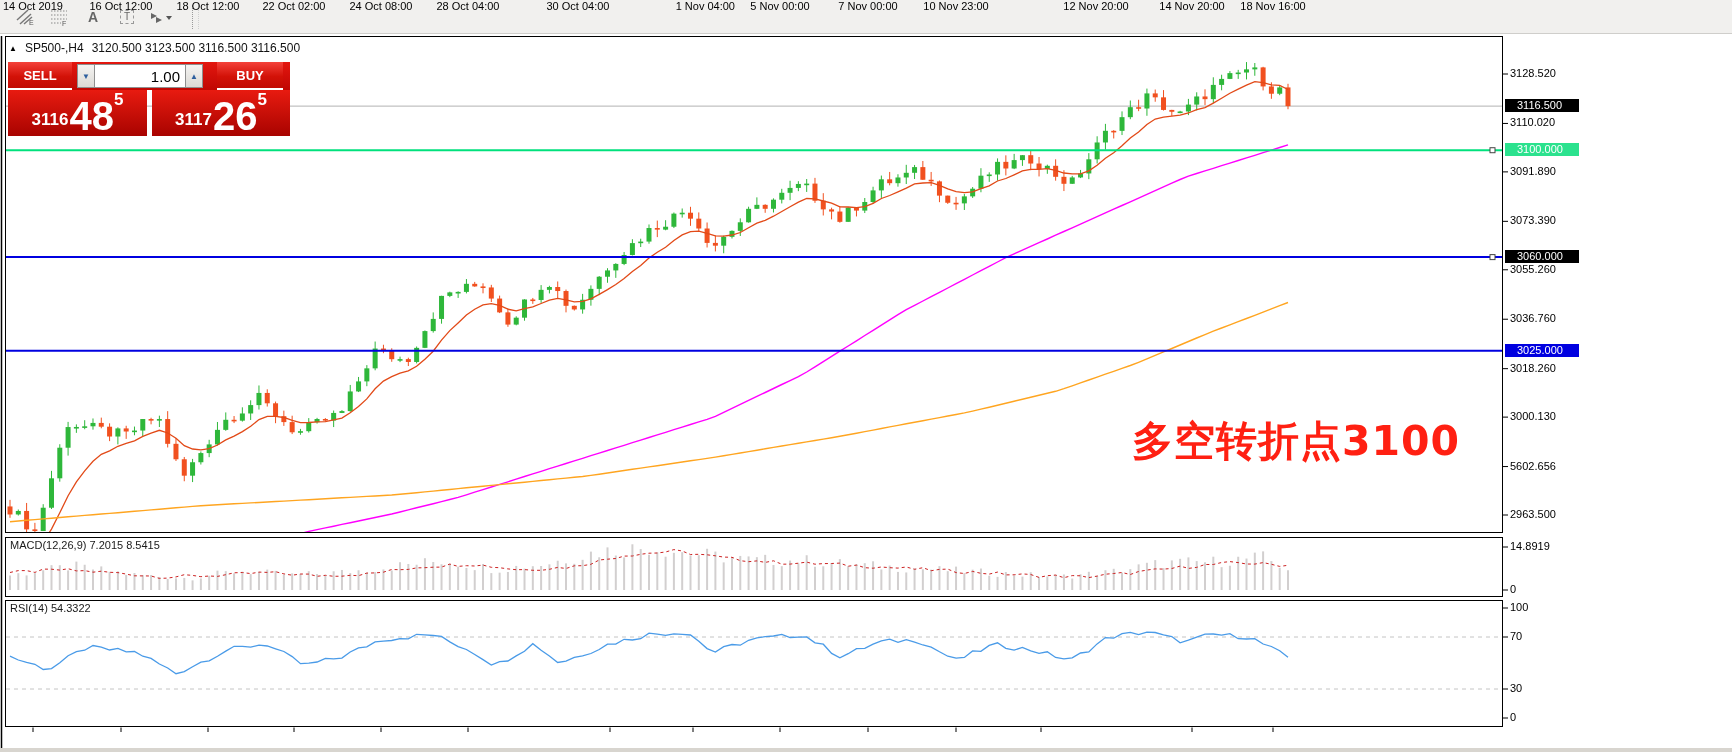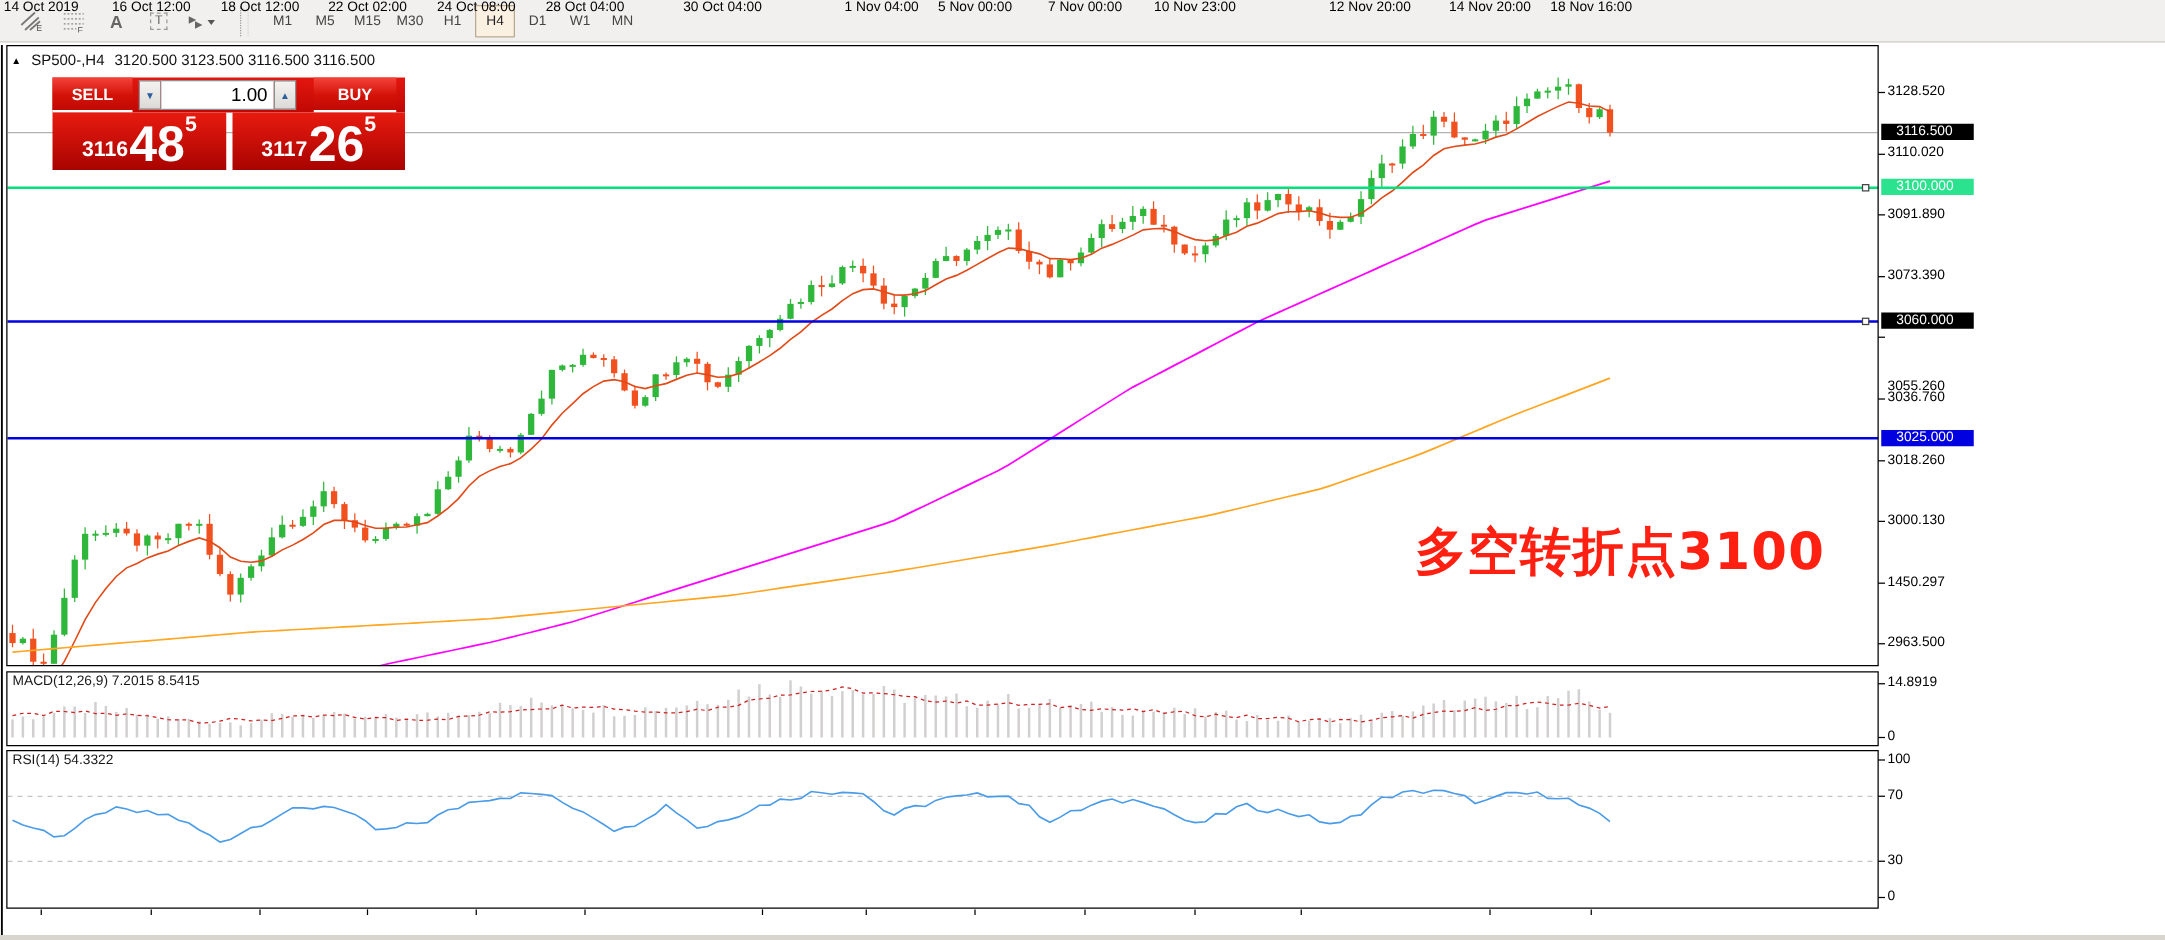--- a/index.html
+++ b/index.html
@@ -20,21 +20,21 @@
   
   #overlay{position:absolute;left:0;top:0;width:1732px;height:752px;pointer-events:none;}
   #chart-svg{position:absolute;left:0;top:0;}
   .ax{position:absolute;font-size:11px;color:#000;white-space:nowrap;}
   .badge{position:absolute;font-size:11px;line-height:13px;height:13px;width:62px;padding-left:12px;color:#fff;white-space:nowrap;}
   .tlabel{position:absolute;font-size:11px;color:#000;white-space:nowrap;top:733px;}
   
   #chart-title{position:absolute;left:9px;top:41px;font-size:12px;color:#111;display:flex;gap:8px;align-items:center;}
   #chart-title .tri{font-size:8px;color:#000;}
   
-  #trade-panel{position:absolute;left:8px;top:62px;width:282px;margin-left:34px;}
+  #trade-panel{position:absolute;left:8px;top:62px;width:282px;}
   .tp-row1{height:28px;background:linear-gradient(180deg,#e3170f,#c00703);display:flex;align-items:center;}
   .tp-btn{height:28px;border:none;color:#fff;font-weight:bold;font-size:13px;cursor:pointer;
           background:linear-gradient(180deg,#f4423a 0%,#d31208 55%,#c10a03 100%);
           border-bottom:2px solid #fff;box-sizing:border-box;font-family:"Liberation Sans",sans-serif;}
   #sell-btn{width:64px;}  #buy-btn{width:66px;margin-left:14px;}
   .spin{width:18px;height:24px;background:linear-gradient(#f4f3f1,#dcdad6);border:1px solid #8f8f8f;
         color:#2d5f9e;font-size:8px;padding:0;cursor:pointer;box-sizing:border-box;}
   #vol-input{width:90px;height:24px;border:1px solid #8f8f8f;border-left:none;border-right:none;
              text-align:right;font-size:15px;padding:0 5px;box-sizing:border-box;font-family:"Liberation Sans",sans-serif;}
   .tp-row2{display:flex;gap:5px;}
@@ -84,31 +84,20 @@
       </div>
       <div class="toolbtn">
         <svg width="26" height="16">
           <path d="M3 4 L9 7 L3 10 Z" fill="#666"></path>
           <path d="M8 8 L14 11 L8 14 Z" fill="#666"></path>
           <path d="M18 7 L24 7 L21 11 Z" fill="#555"></path>
         </svg>
       </div>
     </div>
   <div class="grip"></div>
-  <div id="tf-group" style="display:flex;">
-      <div class="tfbtn">M1</div>
-      <div class="tfbtn">M5</div>
-      <div class="tfbtn">M15</div>
-      <div class="tfbtn">M30</div>
-      <div class="tfbtn">H1</div>
-      <div class="tfbtn active">H4</div>
-      <div class="tfbtn">D1</div>
-      <div class="tfbtn">W1</div>
-      <div class="tfbtn">MN</div>
-    </div>
 </div>
 
 <svg id="chart-svg" width="1732" height="752">
     <defs>
       <clipPath id="mainclip">
         <rect x="6" y="37" width="1496" height="495"></rect>
       </clipPath>
       <clipPath id="rsiclip">
         <rect x="6" y="601" width="1496" height="125"></rect>
       </clipPath>
@@ -668,25 +657,25 @@
   <div id="annotation">多空转折点3100</div>
 
   <div class="indlabel" style="left:10px;top:539px;">MACD(12,26,9) 7.2015 8.5415</div>
   <div class="indlabel" style="left:10px;top:602px;">RSI(14) 54.3322</div>
 
   <div id="axis-layer">
       <div class="ax" style="left: 1510px; top: 67px;">3128.520</div>
       <div class="ax" style="left: 1510px; top: 116.439px;">3110.020</div>
       <div class="ax" style="left: 1510px; top: 164.89px;">3091.890</div>
       <div class="ax" style="left: 1510px; top: 214.33px;">3073.390</div>
-      <div class="ax" style="left: 1510px; top: 262.78px; margin-top: 40px;">3055.260</div>
+      <div class="ax" style="left: 1510px; top: 262.78px;">3055.260</div>
       <div class="ax" style="left: 1510px; top: 312.22px;">3036.760</div>
       <div class="ax" style="left: 1510px; top: 361.659px;">3018.260</div>
       <div class="ax" style="left: 1510px; top: 410.11px;">3000.130</div>
-      <div class="ax" style="left: 1510px; top: 459.549px;">1450.297</div>
+      <div class="ax" style="left: 1510px; top: 459.549px;">5602.656</div>
       <div class="ax" style="left: 1510px; top: 508px;">2963.500</div>
       <div class="ax" style="left: 1510px; top: 540px;">14.8919</div>
       <div class="ax" style="left: 1510px; top: 583px;">0</div>
       <div class="ax" style="left: 1510px; top: 601px;">100</div>
       <div class="ax" style="left: 1510px; top: 630px;">70</div>
       <div class="ax" style="left: 1510px; top: 682px;">30</div>
       <div class="ax" style="left: 1510px; top: 711px;">0</div>
       <div class="badge" style="left: 1505px; top: 143.217px; background: rgb(43, 226, 142); color: rgb(255, 255, 255);">3100.000</div>
       <div class="badge" style="left: 1505px; top: 250.113px; background: #000000; color: rgb(255, 255, 255);">3060.000</div>
       <div class="badge" style="left: 1505px; top: 343.647px; background: rgb(0, 0, 224); color: rgb(255, 255, 255);">3025.000</div>

